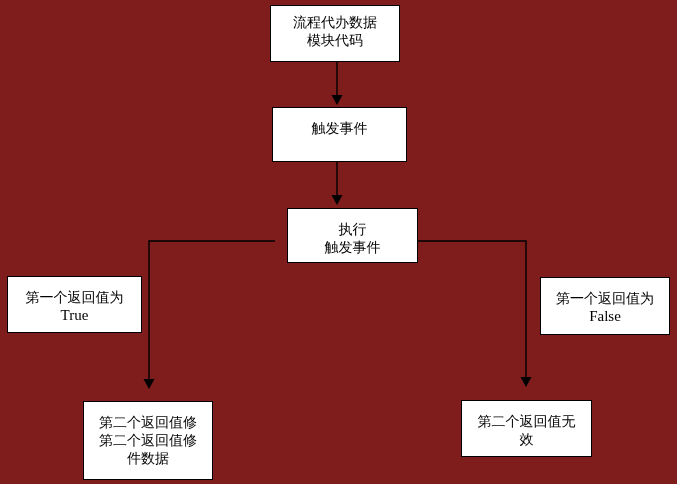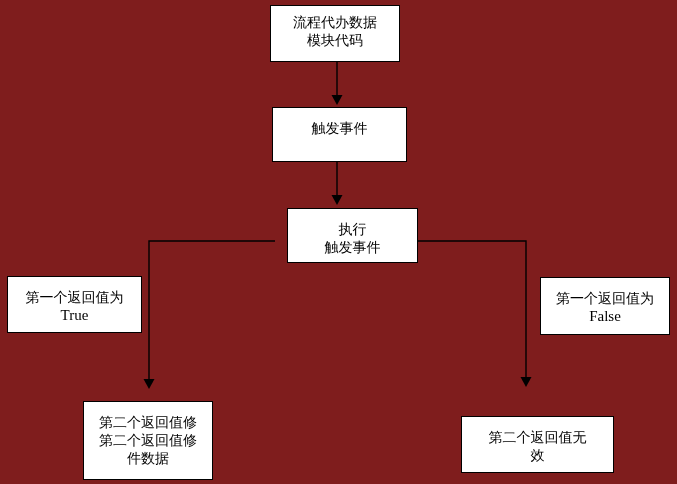--- a/index.html
+++ b/index.html
@@ -87,18 +87,18 @@
     <span>第一个返回值为</span>
     <span class="latin-serif">False</span>
   </div>
 
   <div class="box" style="left:83px; top:401px; width:130px; height:79px;">
     <span>第二个返回值修</span>
     <span>第二个返回值修</span>
     <span>件数据</span>
   </div>
 
-  <div class="box" style="left:461px; top:400px; width:153px; height:57px;margin-top:16px;">
+  <div class="box" style="left:461px; top:400px; width:131px; height:57px;">
     <span>第二个返回值无</span>
     <span>效</span>
   </div>
 
 </div>
 
 </body></html>

